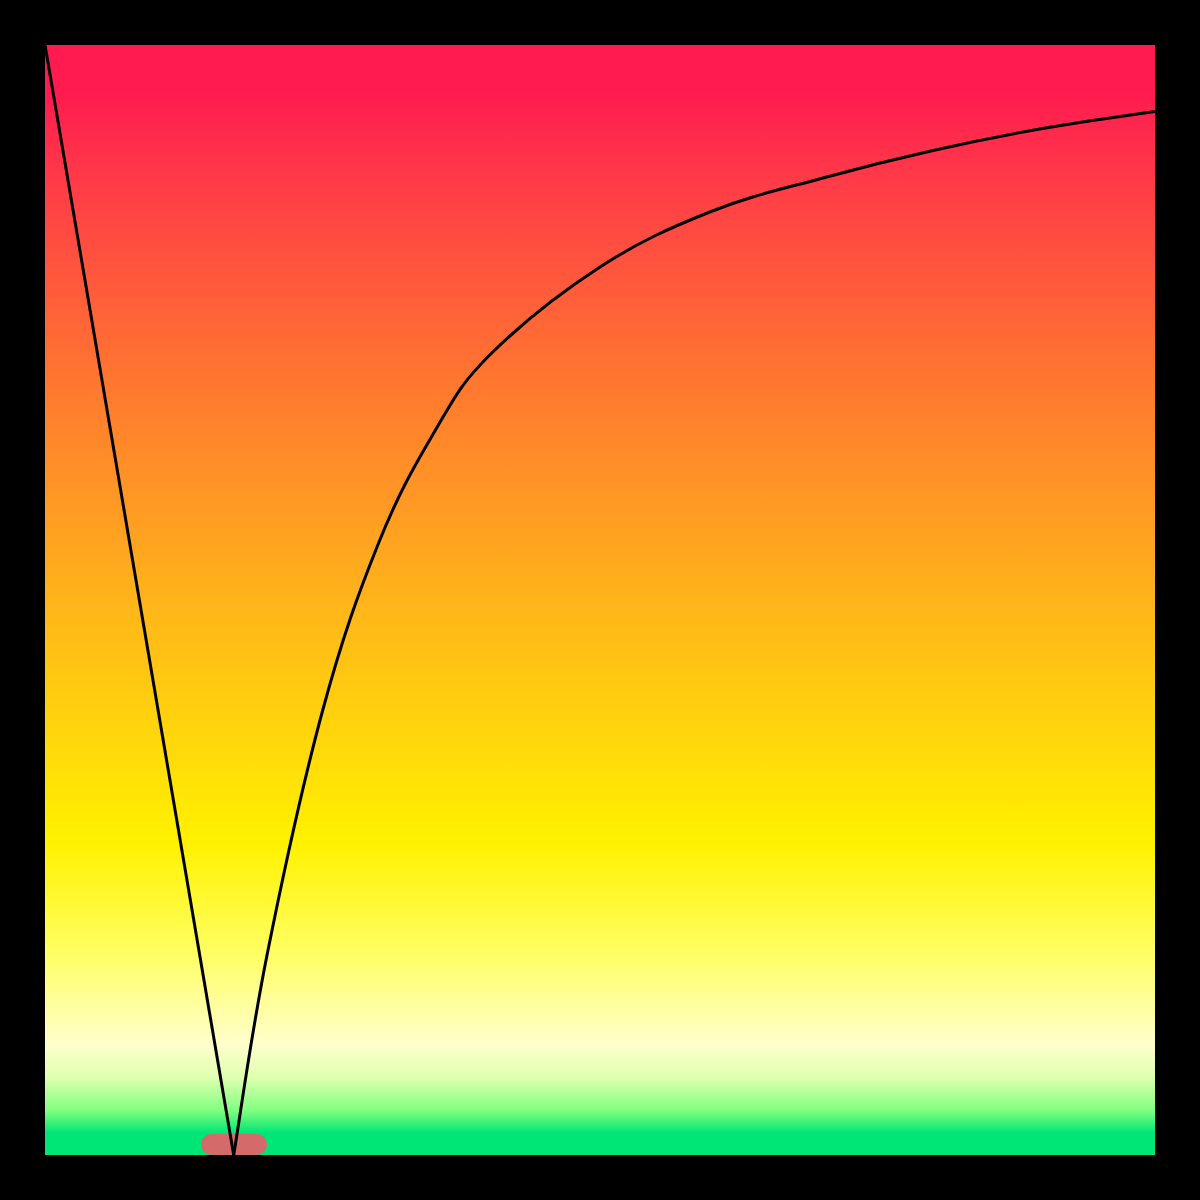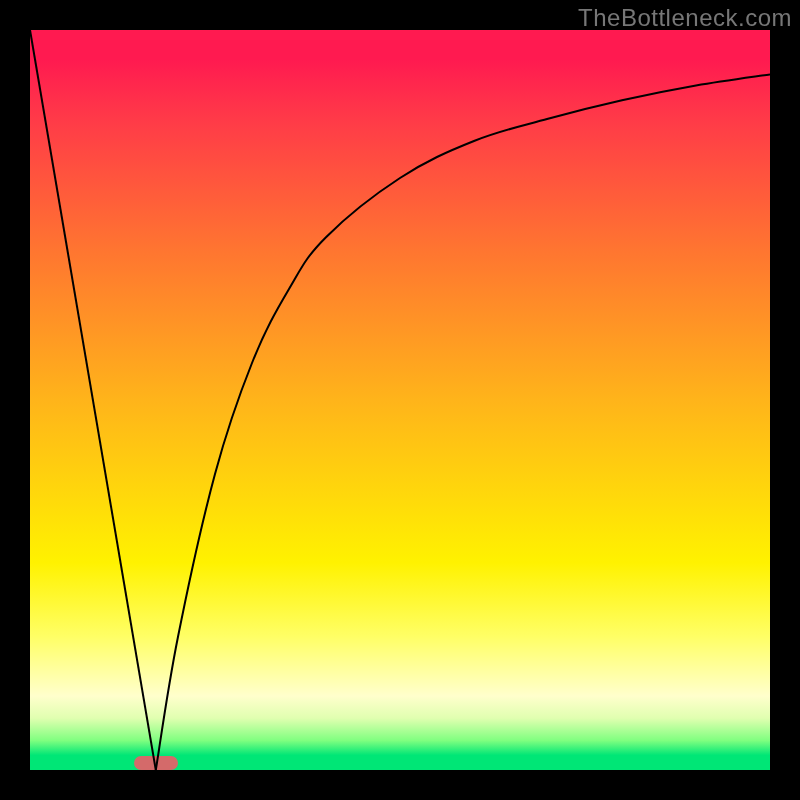--- a/index.html
+++ b/index.html
@@ -64,21 +64,20 @@
   svg.curves {
     position: absolute;
     inset: 0;
   }
 </style>
 </head>
 <body>
 
 <div class="frame">
 
-  <div class="watermark">TheBottleneck.com</div>
 
   <div class="plot-area">
     <div class="gradient"></div>
 
     <div class="marker" id="marker" style="left: 103.6px; width: 44.4px; bottom: 0px; background: rgb(212, 106, 106);"></div>
 
     <svg class="curves" viewBox="0 0 740 740" preserveAspectRatio="none">
       <path id="curve-left" fill="none" stroke="#000000" stroke-width="2" d="M0 0 L125.80000000000001 740 "></path>
       <path id="curve-right" fill="none" stroke="#000000" stroke-width="2" d="M 125.80000000000001 740 C 129.79600000000002 716.024, 137.344 660.0799999999999, 148 606.8 C 158.656 553.52, 171.68 493.284, 185 444 C 198.32 394.716, 208.68 366.29999999999995, 222 332.99999999999994 C 235.32 299.69999999999993, 245.68 281.644, 259 259 C 272.32 236.35600000000002, 276.02 227.18000000000004, 296 207.20000000000005 C 315.98 187.22000000000006, 343.36 165.316, 370 148 C 396.64 130.684, 417.36 121.656, 444 111 C 470.64 100.344, 491.36 96.12599999999996, 518 88.79999999999995 C 544.64 81.47399999999995, 565.36 76.29399999999994, 592 70.29999999999995 C 618.64 64.30599999999997, 639.36 60.16199999999998, 666 55.5 C 692.64 50.83800000000002, 726.68 46.398000000000074, 740 44.40000000000009 "></path>
     </svg>

